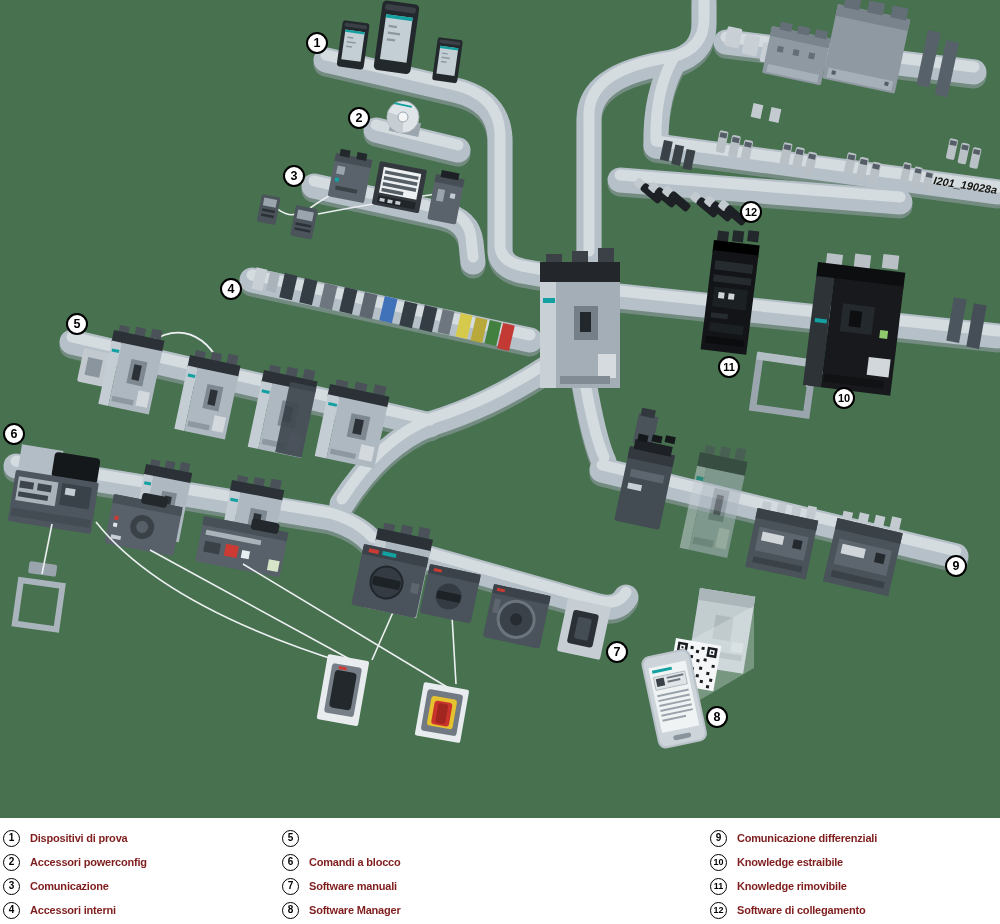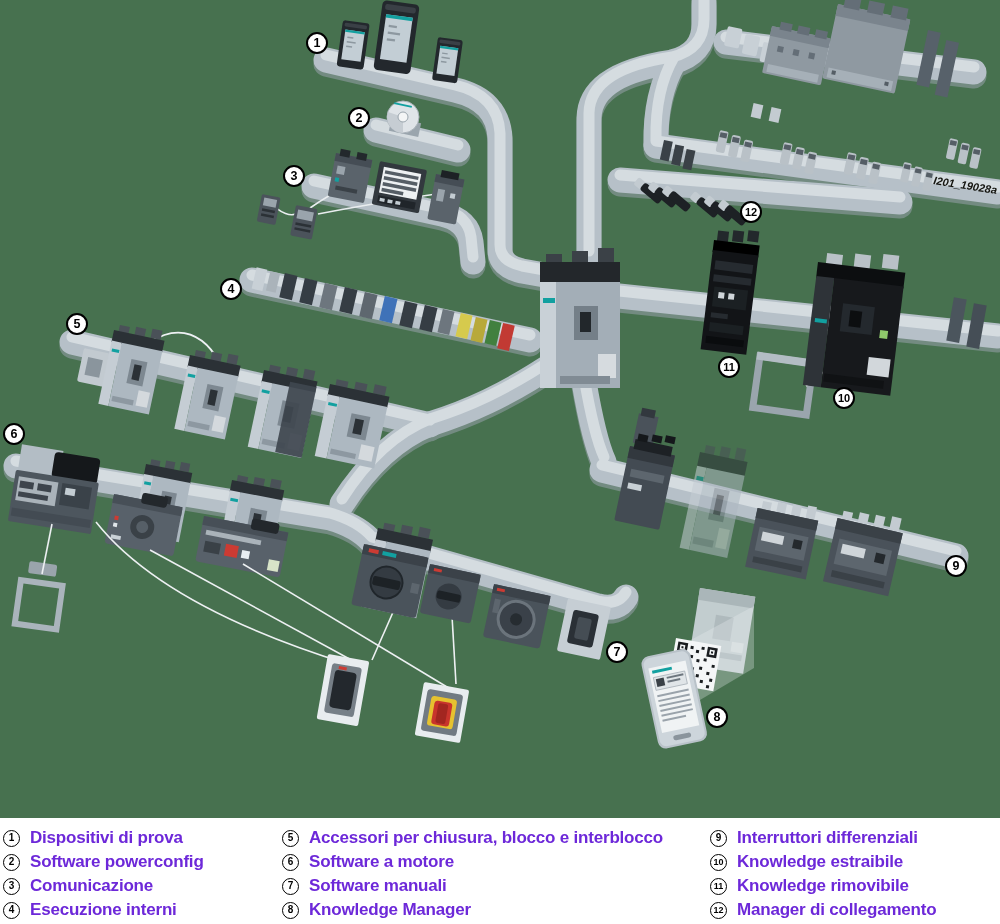--- a/index.html
+++ b/index.html
@@ -9,21 +9,21 @@
   .stage svg{position:absolute;left:0;top:0;}
   .callout{position:absolute;width:22px;height:22px;border-radius:50%;background:#fff;border:2px solid #000;
            display:flex;align-items:center;justify-content:center;font-weight:bold;font-size:12.5px;color:#000;box-sizing:border-box;line-height:1;}
   .legend{position:absolute;left:0;top:818px;width:1000px;height:106px;background:#ffffff;}
   .lcol{position:absolute;top:8px;}
   .lcol1{left:3px;}  .lcol2{left:282px;}  .lcol3{left:710px;}
   .lrow{height:24px;display:flex;align-items:center;gap:10px;}
   .lnum{width:17px;height:17px;min-width:17px;border-radius:50%;border:1.6px solid #000;box-sizing:border-box;
         display:flex;align-items:center;justify-content:center;font-weight:bold;font-size:10px;color:#000;line-height:1;}
   .lnum.wide{font-size:9px;}
-  .ltext{font-size:17px;font-weight:bold;color:#6d28d9;letter-spacing:-0.2px;white-space:nowrap;}
+  .ltext{font-size:11px;font-weight:bold;color:#7f1d1d;letter-spacing:-0.2px;white-space:nowrap;}
   .wm{font-size:11px;font-style:italic;font-weight:bold;fill:#14140f;}
 </style>
 </head>
 <body>
 
 <div class="page">
  <div class="stage">
   <svg width="1000" height="820" viewBox="0 0 1000 820">
    <defs>
     <path id="r1" d="M326,60 L455,90 Q498,100 500,138 L500,250 Q500,266 522,271 L550,276"></path>
@@ -566,61 +566,60 @@
  </div>
 
  <div class="legend">
   <div class="lcol lcol1">
     <div class="lrow">
           <span class="lnum">1</span>
           <span class="ltext">Dispositivi di prova</span>
         </div>
     <div class="lrow">
           <span class="lnum">2</span>
-          <span class="ltext">Software powerconfig</span>
+          <span class="ltext">Accessori powerconfig</span>
         </div>
     <div class="lrow">
           <span class="lnum">3</span>
           <span class="ltext">Comunicazione</span>
         </div>
     <div class="lrow">
           <span class="lnum">4</span>
-          <span class="ltext">Esecuzione interni</span>
+          <span class="ltext">Accessori interni</span>
         </div>
   </div>
   <div class="lcol lcol2">
     <div class="lrow">
           <span class="lnum">5</span>
-          <span class="ltext">Accessori per chiusura, blocco e interblocco</span>
         </div>
     <div class="lrow">
           <span class="lnum">6</span>
-          <span class="ltext">Software a motore</span>
+          <span class="ltext">Comandi a blocco</span>
         </div>
     <div class="lrow">
           <span class="lnum">7</span>
           <span class="ltext">Software manuali</span>
         </div>
     <div class="lrow">
           <span class="lnum">8</span>
-          <span class="ltext">Knowledge Manager</span>
+          <span class="ltext">Software Manager</span>
         </div>
   </div>
   <div class="lcol lcol3">
     <div class="lrow">
           <span class="lnum">9</span>
-          <span class="ltext">Interruttori differenziali</span>
+          <span class="ltext">Comunicazione differenziali</span>
         </div>
     <div class="lrow">
           <span class="lnum wide">10</span>
           <span class="ltext">Knowledge estraibile</span>
         </div>
     <div class="lrow">
           <span class="lnum wide">11</span>
           <span class="ltext">Knowledge rimovibile</span>
         </div>
     <div class="lrow">
           <span class="lnum wide">12</span>
-          <span class="ltext">Manager di collegamento</span>
+          <span class="ltext">Software di collegamento</span>
         </div>
   </div>
  </div>
 </div>
 
 </body></html>

